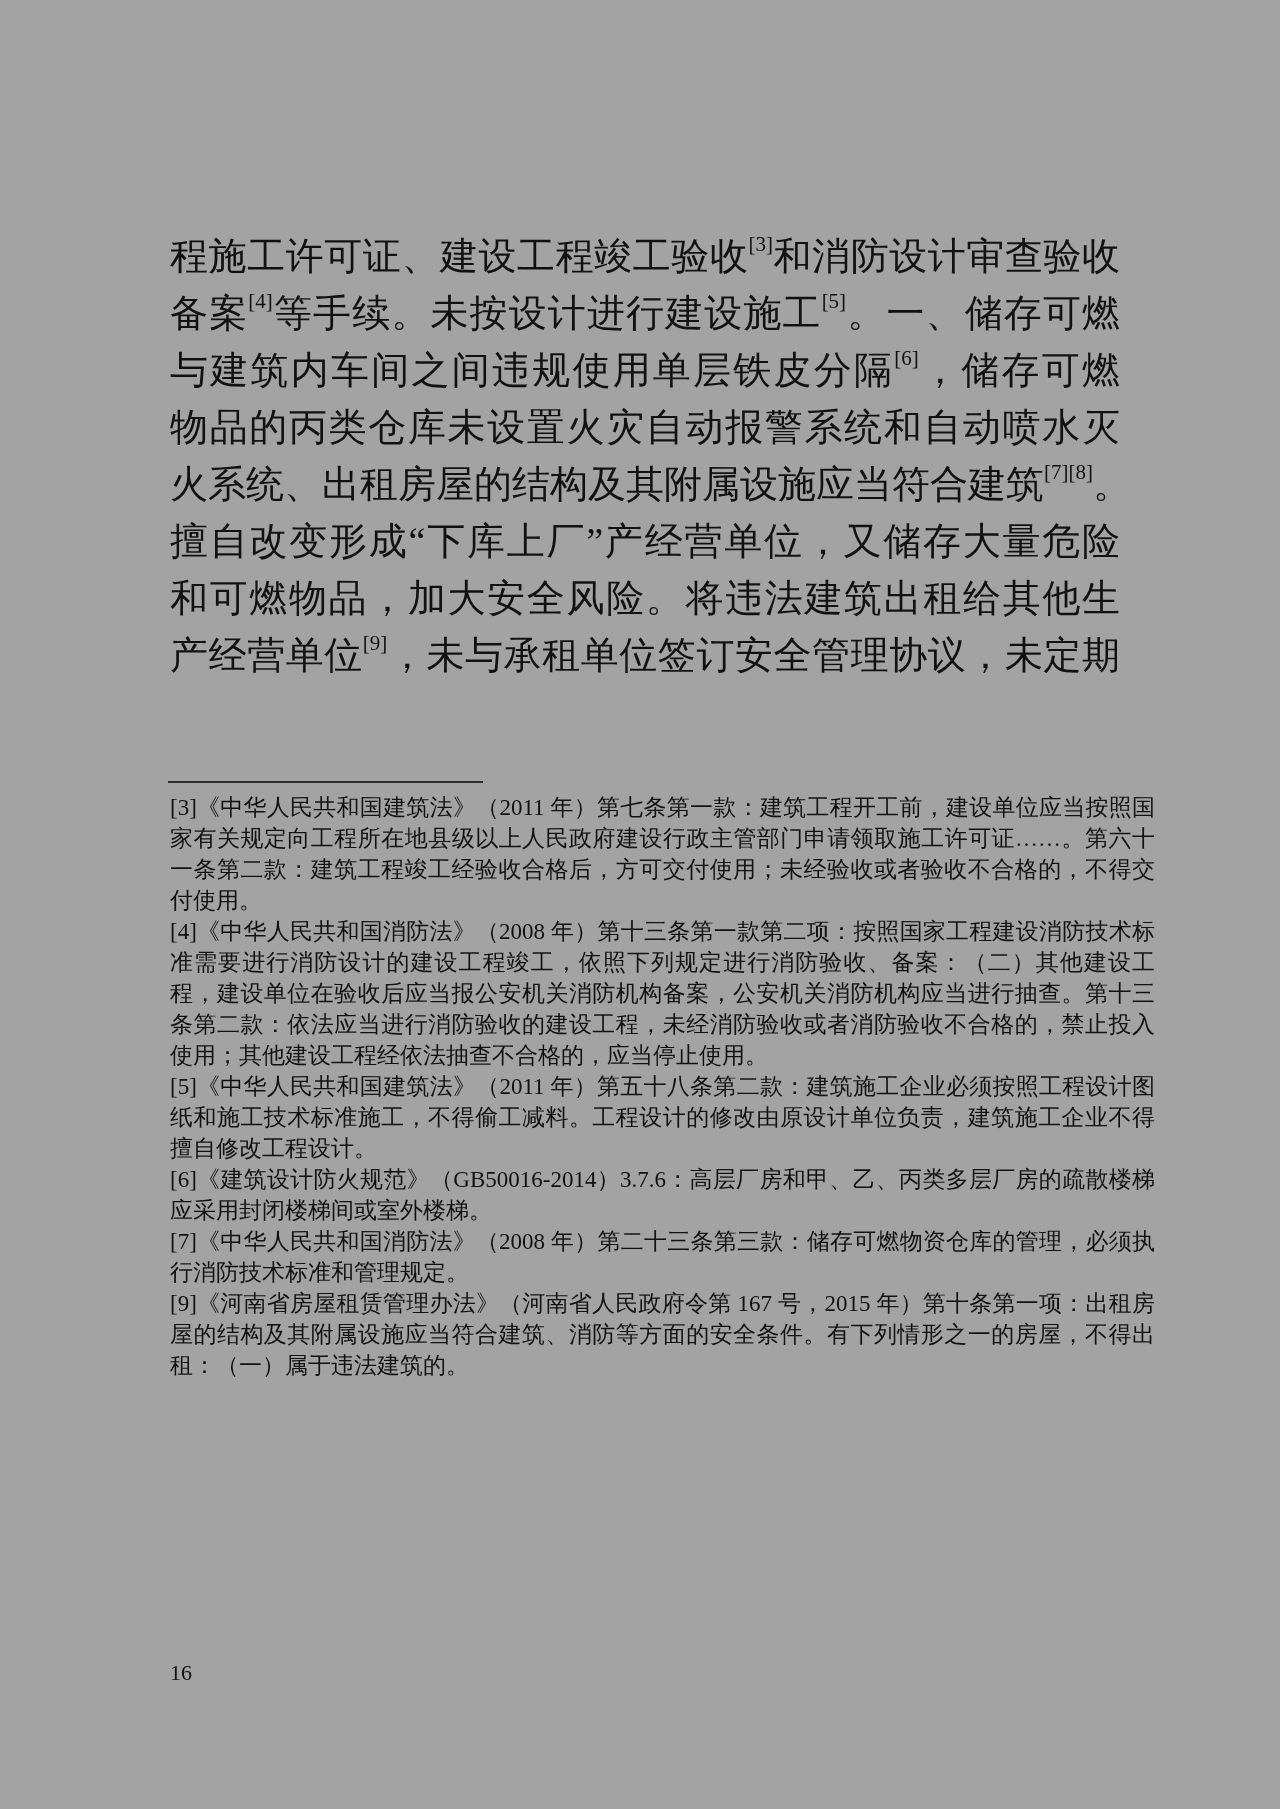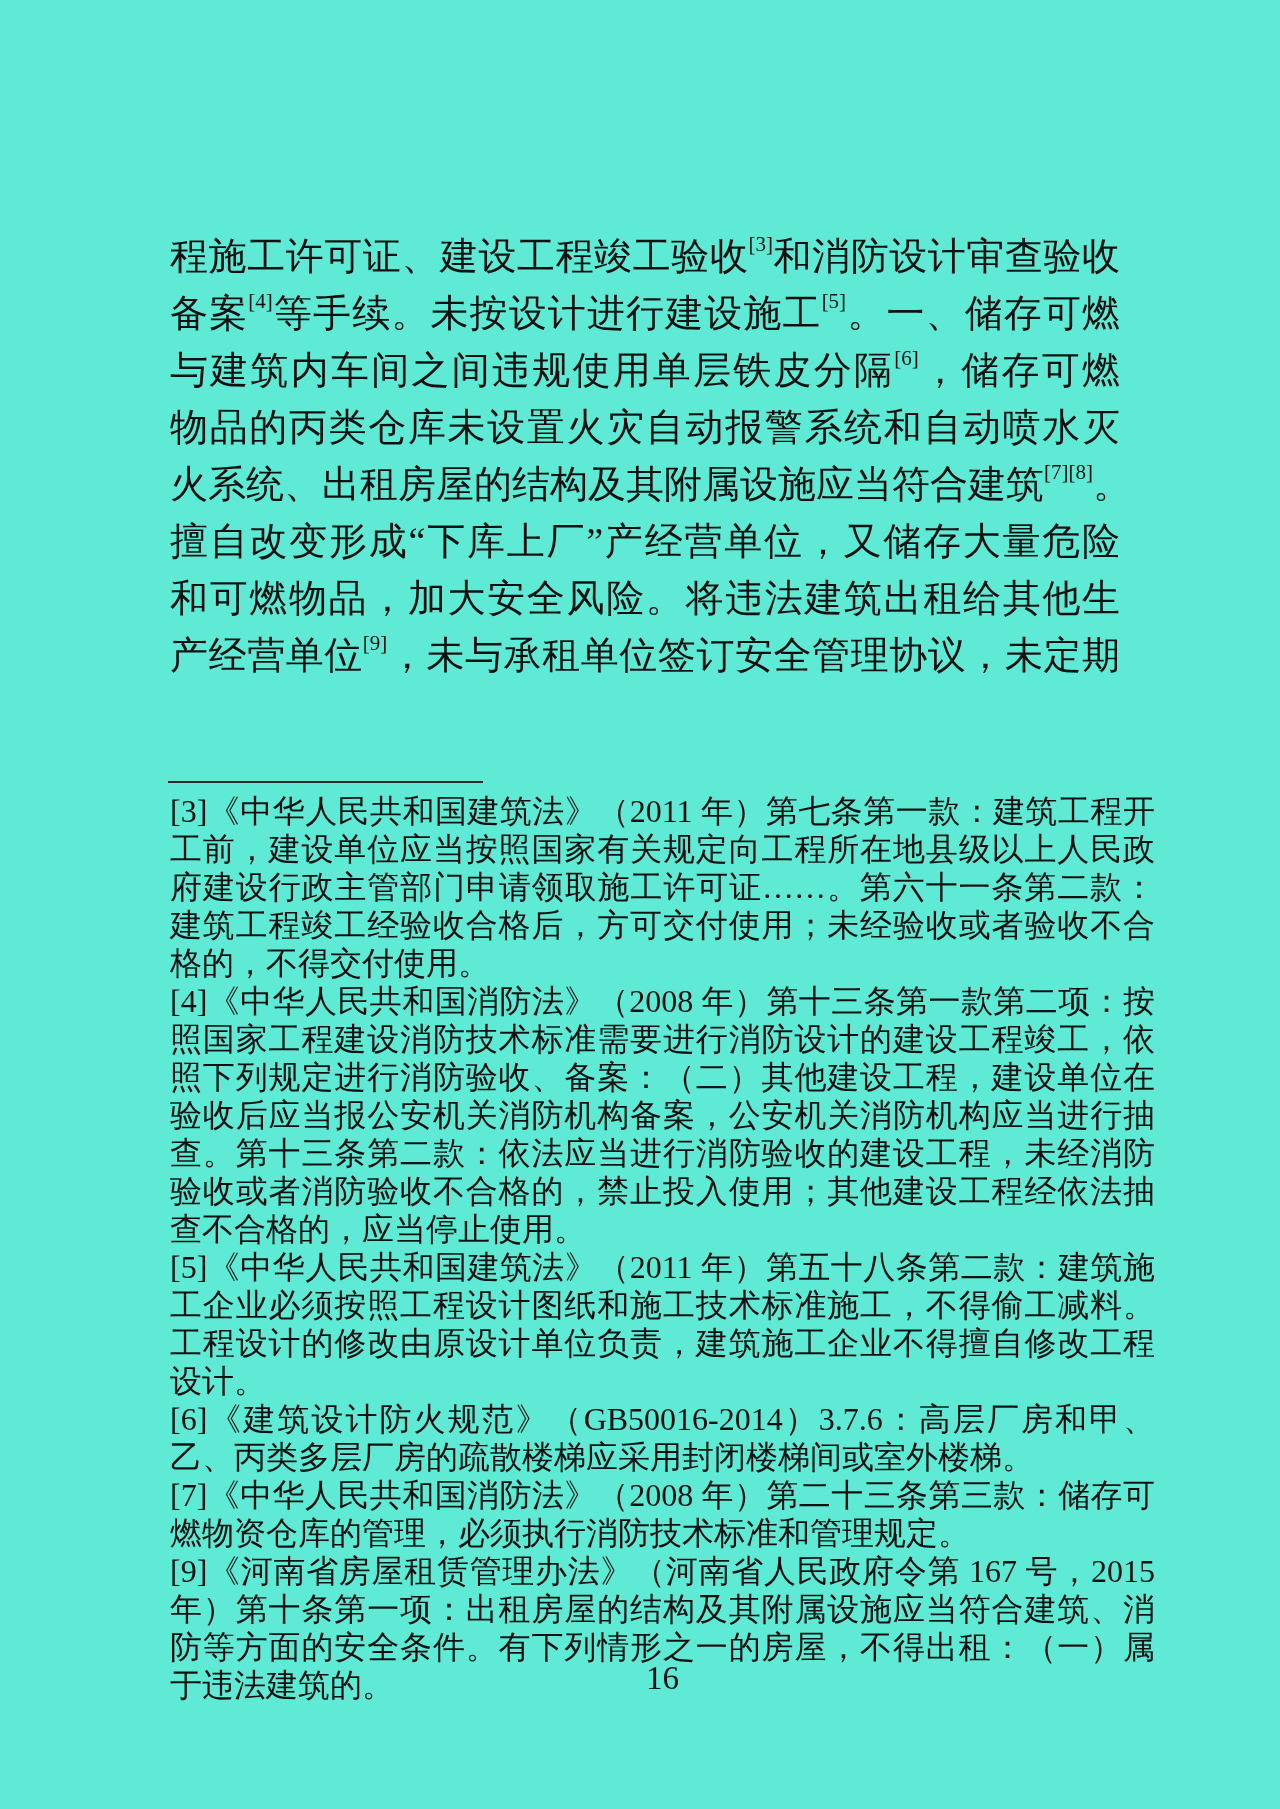--- a/index.html
+++ b/index.html
@@ -8,21 +8,21 @@
     height: 1809px;
     position: relative;
     background: #ffffff;
     font-family: "Liberation Serif", "DejaVu Serif", serif;
     color: #111111;
   }
   .page {
     position: absolute;
     left: 0; top: 0;
     width: 1280px; height: 1809px;
-    background: #5eead4;
+    background: #a3a3a3;
     overflow: hidden;
   }
   .body-text {
     position: absolute;
     left: 170px;
     top: 228px;
     width: 950px;
   }
   .body-line {
     font-size: 38px;
@@ -48,33 +48,32 @@
     height: 2px;
     background: #2b2b2b;
   }
   .footnotes {
     position: absolute;
     left: 170px;
     top: 792px;
     width: 985px;
   }
   .footnote {
-    font-size: 32px;
-    line-height: 38px;
+    font-size: 23px;
+    line-height: 31px;
     text-align: justify;
     margin: 0;
     color: #111111;
   }
   .page-number {
     position: absolute;
     left: 170px;
     top: 1660px;
     width: 985px;
-    text-align: center;
-    font-size: 33px;
+    font-size: 22px;
     color: #111111;
   }
 </style>
 </head>
 <body>
 
 <div class="page">
 
   <div class="body-text">
     <div class="body-line"><span>程施工许可证、建设工程竣工验收</span><sup class="fnref">[3]</sup><span>和消防设计审查验收</span></div>

